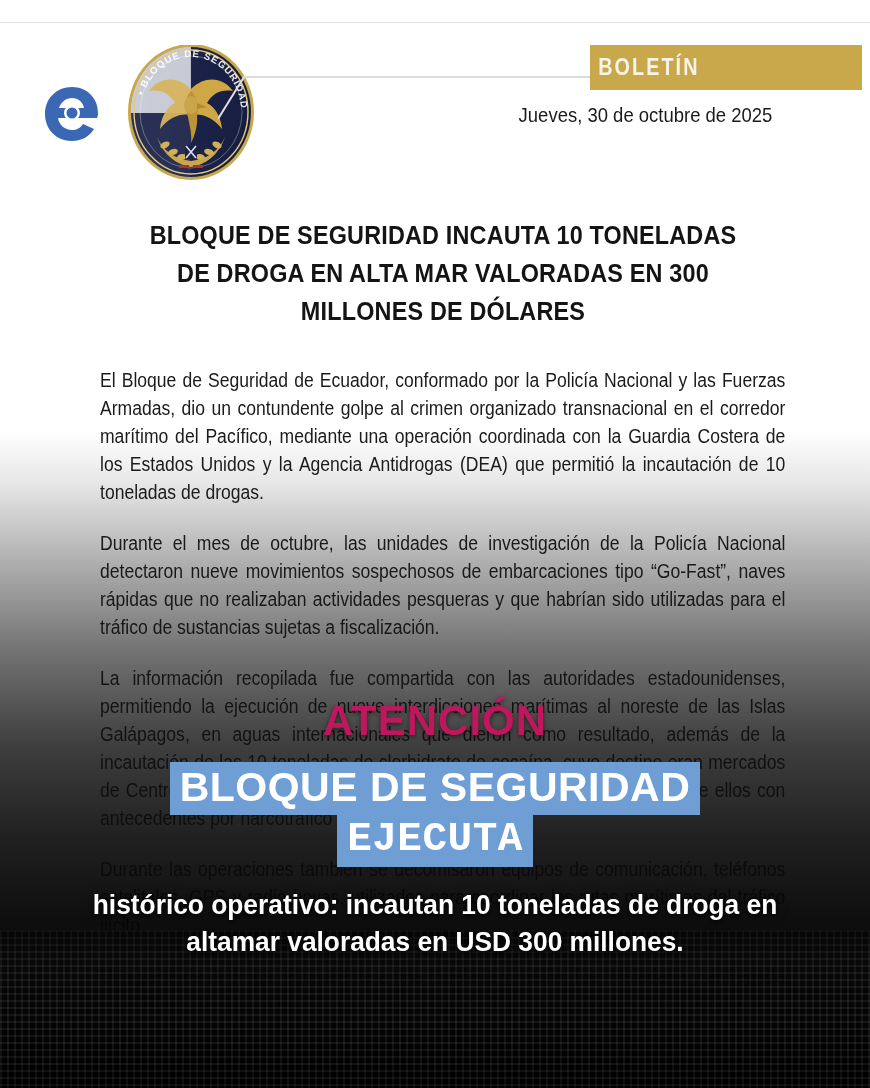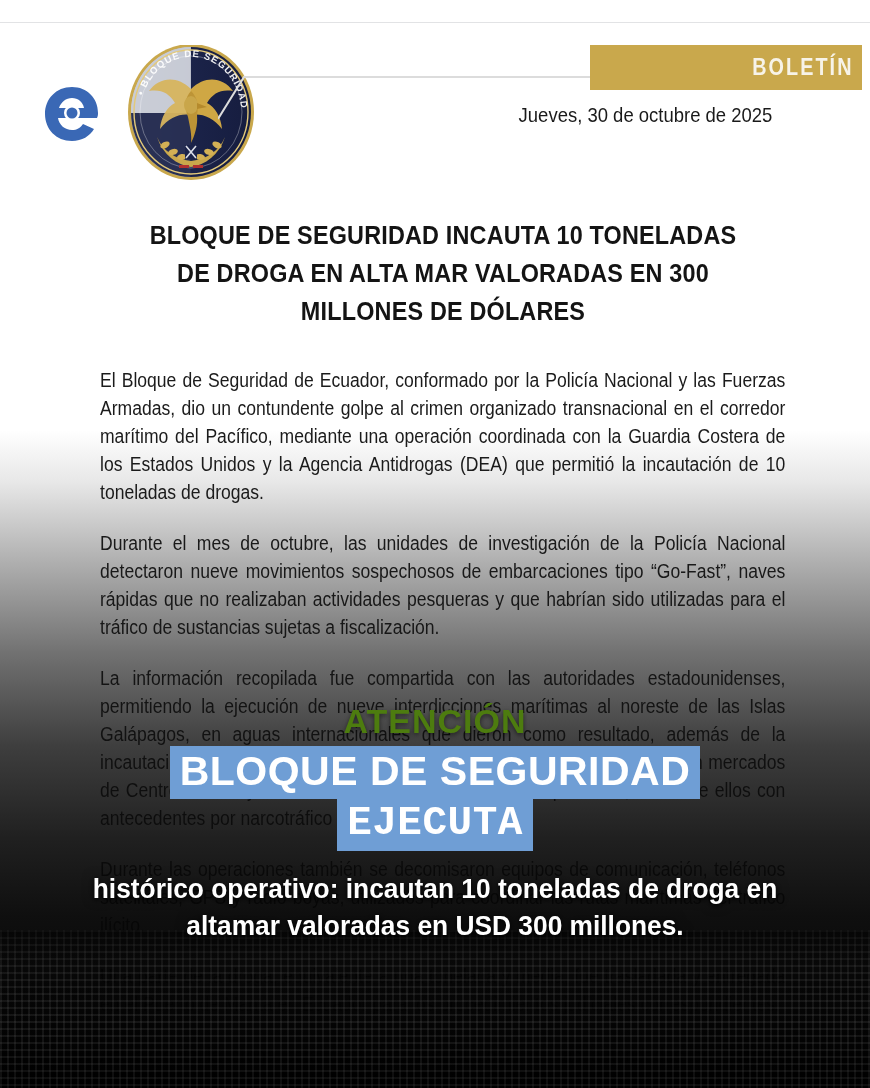--- a/index.html
+++ b/index.html
@@ -52,21 +52,21 @@
 
   .connector {
     position:absolute; left:218px; top:40px;
     width:400px; height:60px;
   }
 
   .boletin-bar {
     position:absolute; left:590px; top:22px;
     width:272px; height:45px;
     background:#c9a84c;
-    display:flex; align-items:center; justify-content:flex-end;
+    display:flex; align-items:center; justify-content:flex-start;
   }
   .boletin-bar .label {
     color:#f7f3e8;
     font-family:"Liberation Sans Narrow","Liberation Sans",sans-serif;
     font-weight:bold;
     font-size:23px;
     letter-spacing:2.4px;
     transform:scaleX(.86);
   }
 
@@ -142,31 +142,31 @@
   }
 
   
   .caption {
     position:absolute; left:0; top:700px; width:870px;
     pointer-events:none;
   }
 
   .cap-atencion {
     text-align:center;
-    color:#4d7c0f;
+    color:#be185d;
     font-family:"Liberation Sans", sans-serif;
     font-weight:bold;
-    font-size:34px;
+    font-size:42px;
     letter-spacing:1px;
     text-shadow:0 2px 5px rgba(0,0,0,.55);
     line-height:42px;
   }
 
   .cap-main-wrap {
-    margin-top:4px;
+    margin-top:20px;
     text-align:center;
   }
   .cap-line {
     display:inline-block;
     background:#6f9ed5;
     color:#ffffff;
     font-family:"Liberation Sans", sans-serif;
     font-weight:bold;
     font-size:41px;
     line-height:47px;

